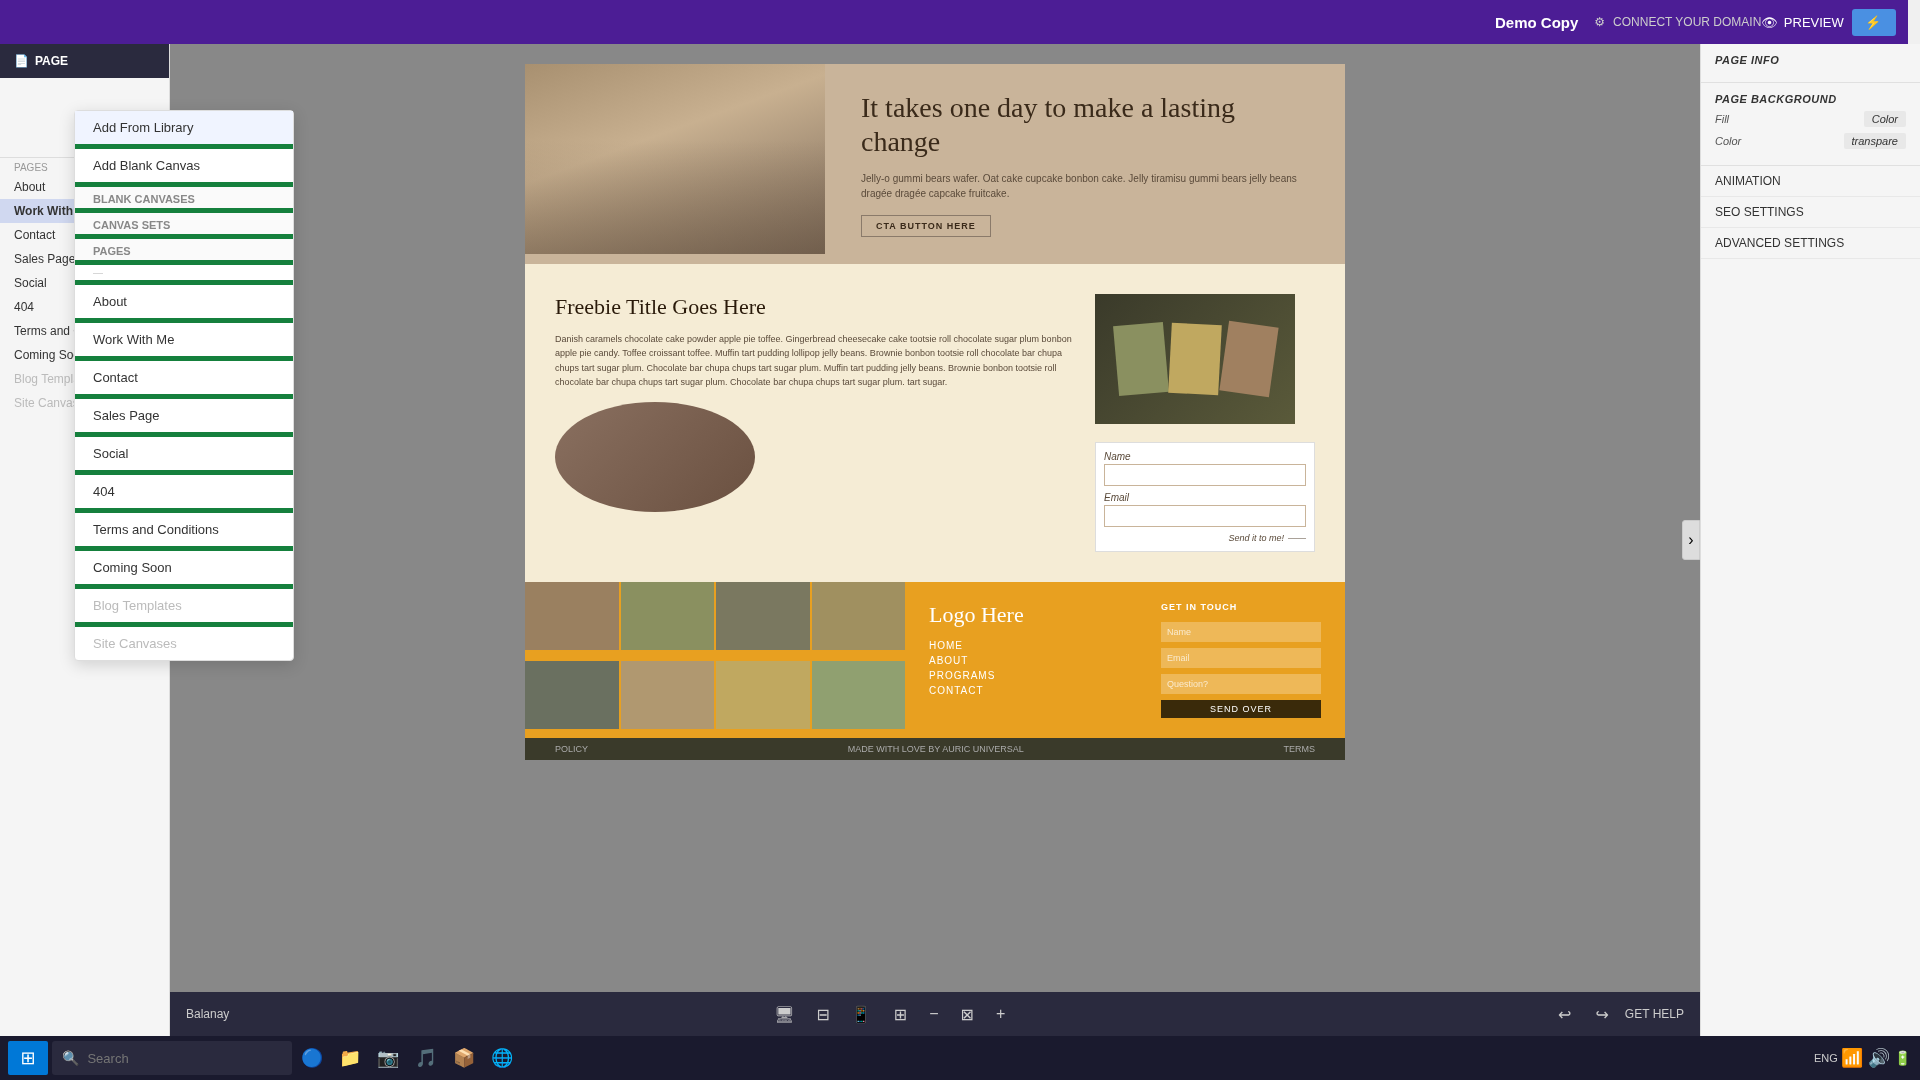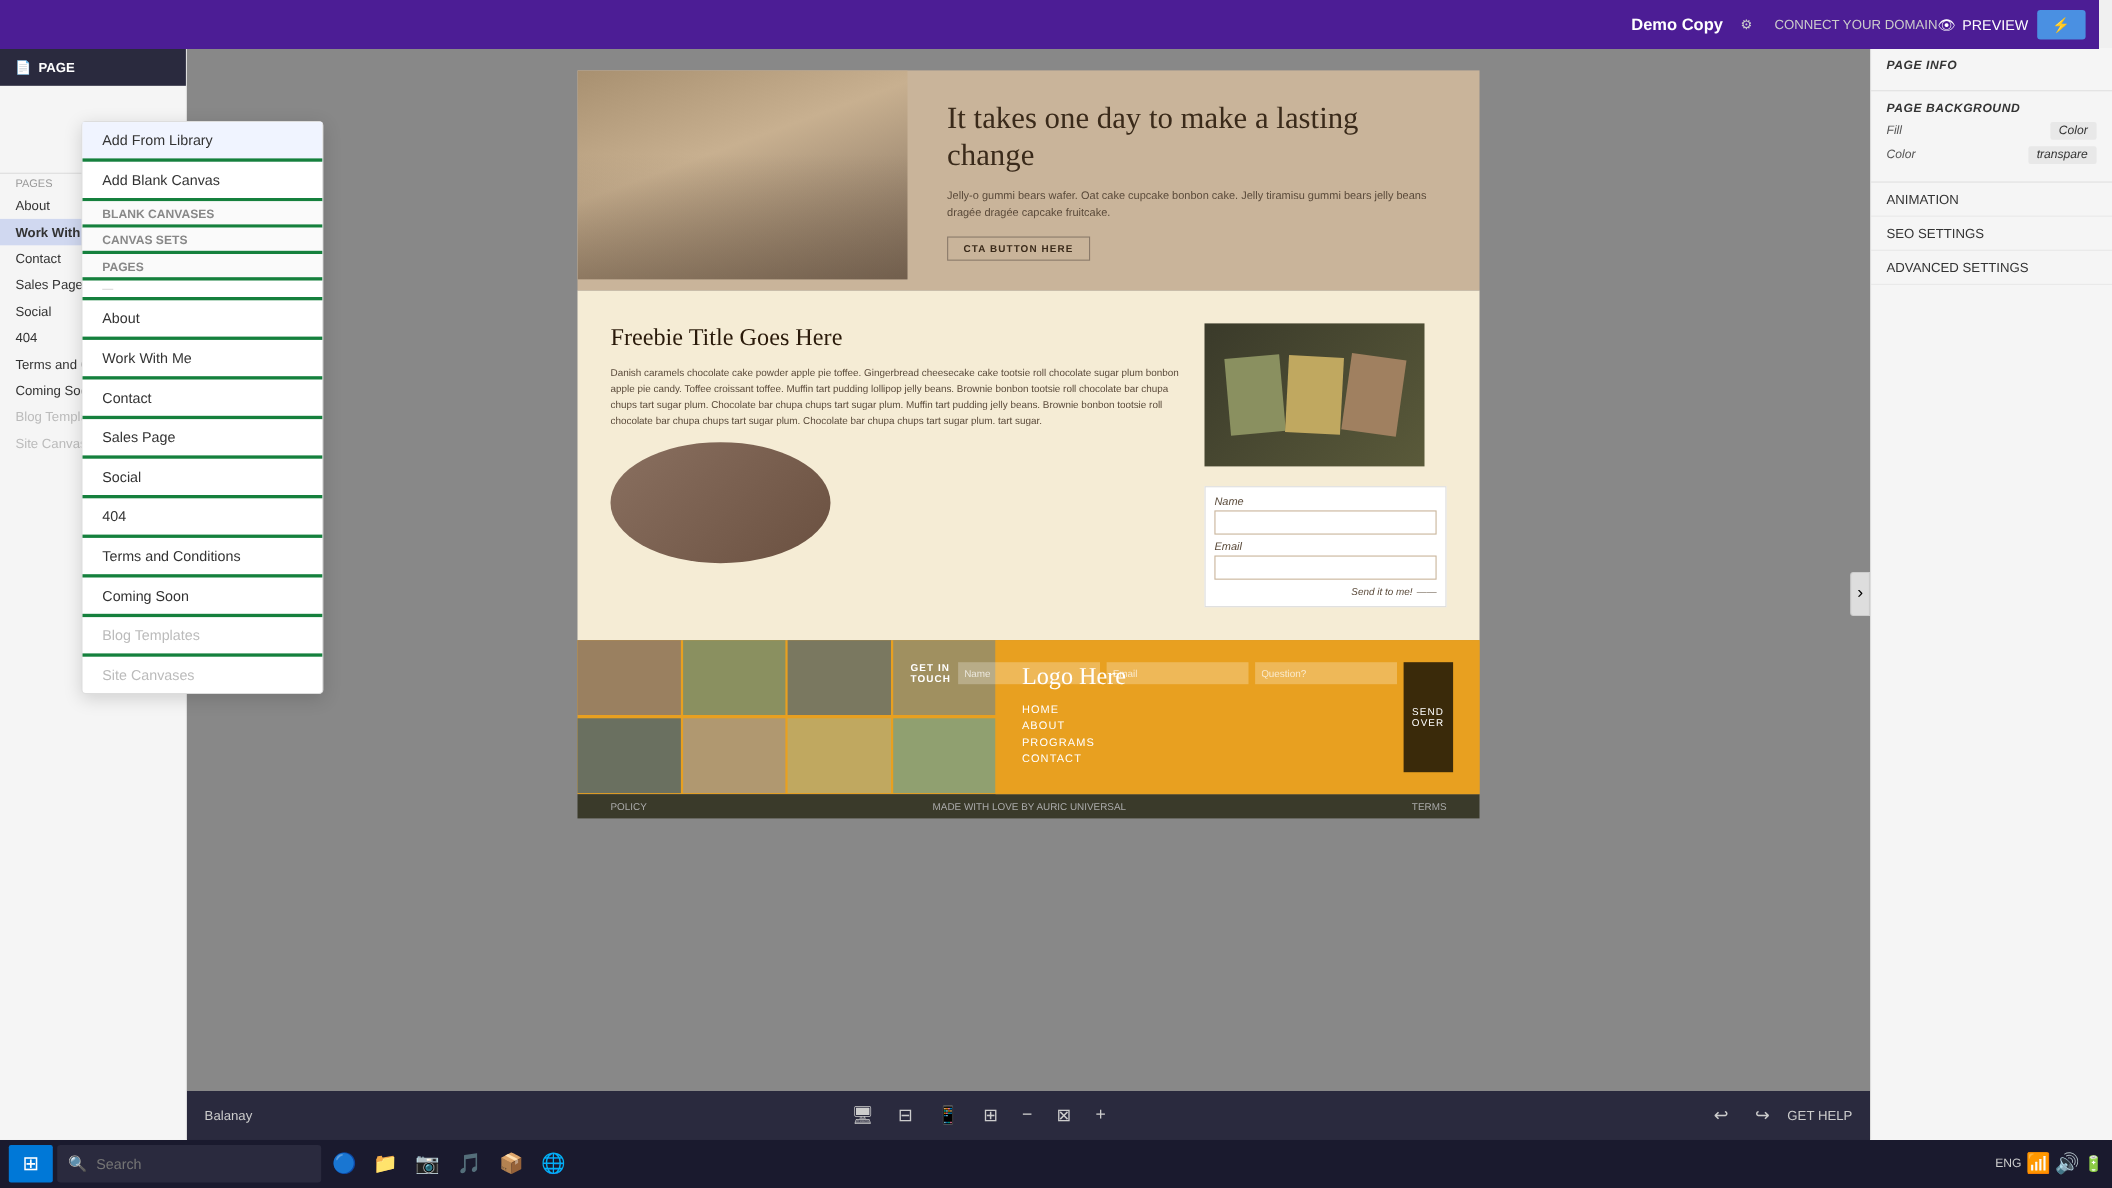--- a/index.html
+++ b/index.html
@@ -6,21 +6,21 @@
     body { width: 1920px; height: 1080px; overflow: hidden; font-family: 'Segoe UI', Arial, sans-serif; background: #f0f0f0; }
 
     
     .top-bar {
       position: fixed; top: 0; left: 0; right: 12px; height: 44px;
       background: #4c1d95; display: flex; align-items: center;
       justify-content: flex-end; z-index: 1000; padding: 0 12px;
     }
     .top-bar-left { display: flex; align-items: center; gap: 16px; }
     .site-title { color: #fff; font-size: 15px; font-weight: 600; }
-    .connect-domain { display: flex; align-items: center; gap: 20px; color: #ccc; font-size: 12px; cursor: pointer; }
+    .connect-domain { display: flex; align-items: center; gap: 8px; color: #ccc; font-size: 12px; cursor: pointer; }
     .top-bar-right { display: flex; align-items: center; gap: 8px; }
     .preview-btn { display: flex; align-items: center; gap: 6px; color: #fff; font-size: 13px; background: transparent; border: none; cursor: pointer; }
     .upgrade-btn { background: #4a90e2; color: #fff; border: none; padding: 6px 14px; border-radius: 3px; font-size: 13px; cursor: pointer; font-weight: 600; }
 
     
     .taskbar {
       position: fixed; bottom: 0; left: 0; right: 0; height: 44px;
       background: #1a1a2e; display: flex; align-items: center; z-index: 1000;
       padding: 0 8px; gap: 4px;
     }
@@ -39,21 +39,21 @@
     .page-panel-header { background: #2a2a3e; color: #fff; font-size: 12px; font-weight: 700; padding: 10px 14px; display: flex; align-items: center; gap: 6px; }
     .page-list-item { font-size: 12px; color: #333; padding: 5px 14px; cursor: pointer; white-space: nowrap; overflow: hidden; text-overflow: ellipsis; }
     .page-list-item.active { background: #d0d8f0; font-weight: 600; }
 
     
     .dropdown-menu {
       position: fixed; top: 110px; left: 74px; width: 220px;
       background: #fff; border: 1px solid #ddd; border-radius: 4px;
       box-shadow: 0 4px 16px rgba(0,0,0,0.15); z-index: 500;
     }
-    .dropdown-item { padding: 9px 18px; font-size: 13px; color: #333; cursor: pointer; border-bottom: 3px solid #15803d; }
+    .dropdown-item { padding: 9px 18px; font-size: 13px; color: #333; cursor: pointer; border-bottom: 5px solid #15803d; }
     .dropdown-item:last-child { border-bottom: none; }
     .dropdown-item.disabled { color: #aaa; cursor: default; }
     .dropdown-item.section-header { font-size: 11px; color: #888; font-weight: 600; text-transform: uppercase; padding: 6px 18px 3px; background: #fafafa; cursor: default; }
     .dropdown-cursor { background: #f0f4ff; }
 
     
     .canvas-area {
       position: fixed; top: 44px; left: 170px; right: 220px; bottom: 88px;
       background: #888; overflow: auto; display: flex; justify-content: center; align-items: flex-start; padding: 20px;
     }
@@ -86,21 +86,21 @@
       width: 100%; background: #e8a020; display: flex; min-height: 140px;
     }
     .footer-photos { width: 380px; display: grid; grid-template-columns: repeat(4, 1fr); gap: 2px; }
     .footer-photo { background: #9a8a6a; height: 68px; }
     .footer-photo:nth-child(odd) { background: #7a6a5a; }
     .footer-right { flex: 1; background: #e8a020; padding: 20px 24px; display: flex; gap: 20px; }
     .footer-logo-nav { flex: 1; }
     .footer-logo { font-family: Georgia, serif; font-size: 22px; color: #fff; margin-bottom: 12px; }
     .footer-nav { list-style: none; }
     .footer-nav li { font-size: 10px; color: #fff; margin-bottom: 4px; letter-spacing: 1px; }
-    .footer-form { width: 160px; display: flex; flex-direction: row; gap: 6px; justify-content: flex-end; }
+    .footer-form { width: 160px; display: flex; flex-direction: column; gap: 6px; }
     .footer-form-input { height: 20px; background: rgba(255,255,255,0.3); border: none; padding: 2px 6px; font-size: 9px; color: #fff; }
     .footer-form-input::placeholder { color: rgba(255,255,255,0.7); }
     .footer-submit-btn { background: #3a2a0a; color: #fff; font-size: 9px; padding: 4px 8px; border: none; cursor: pointer; letter-spacing: 1px; }
     .footer-bottom { background: #3a3a2a; padding: 6px 30px; display: flex; justify-content: space-between; font-size: 9px; color: #aaa; }
 
     
     .right-sidebar {
       position: fixed; top: 44px; right: 0; width: 220px; height: calc(100% - 88px);
       background: #f5f5f5; border-left: 1px solid #ddd; z-index: 100;
     }

